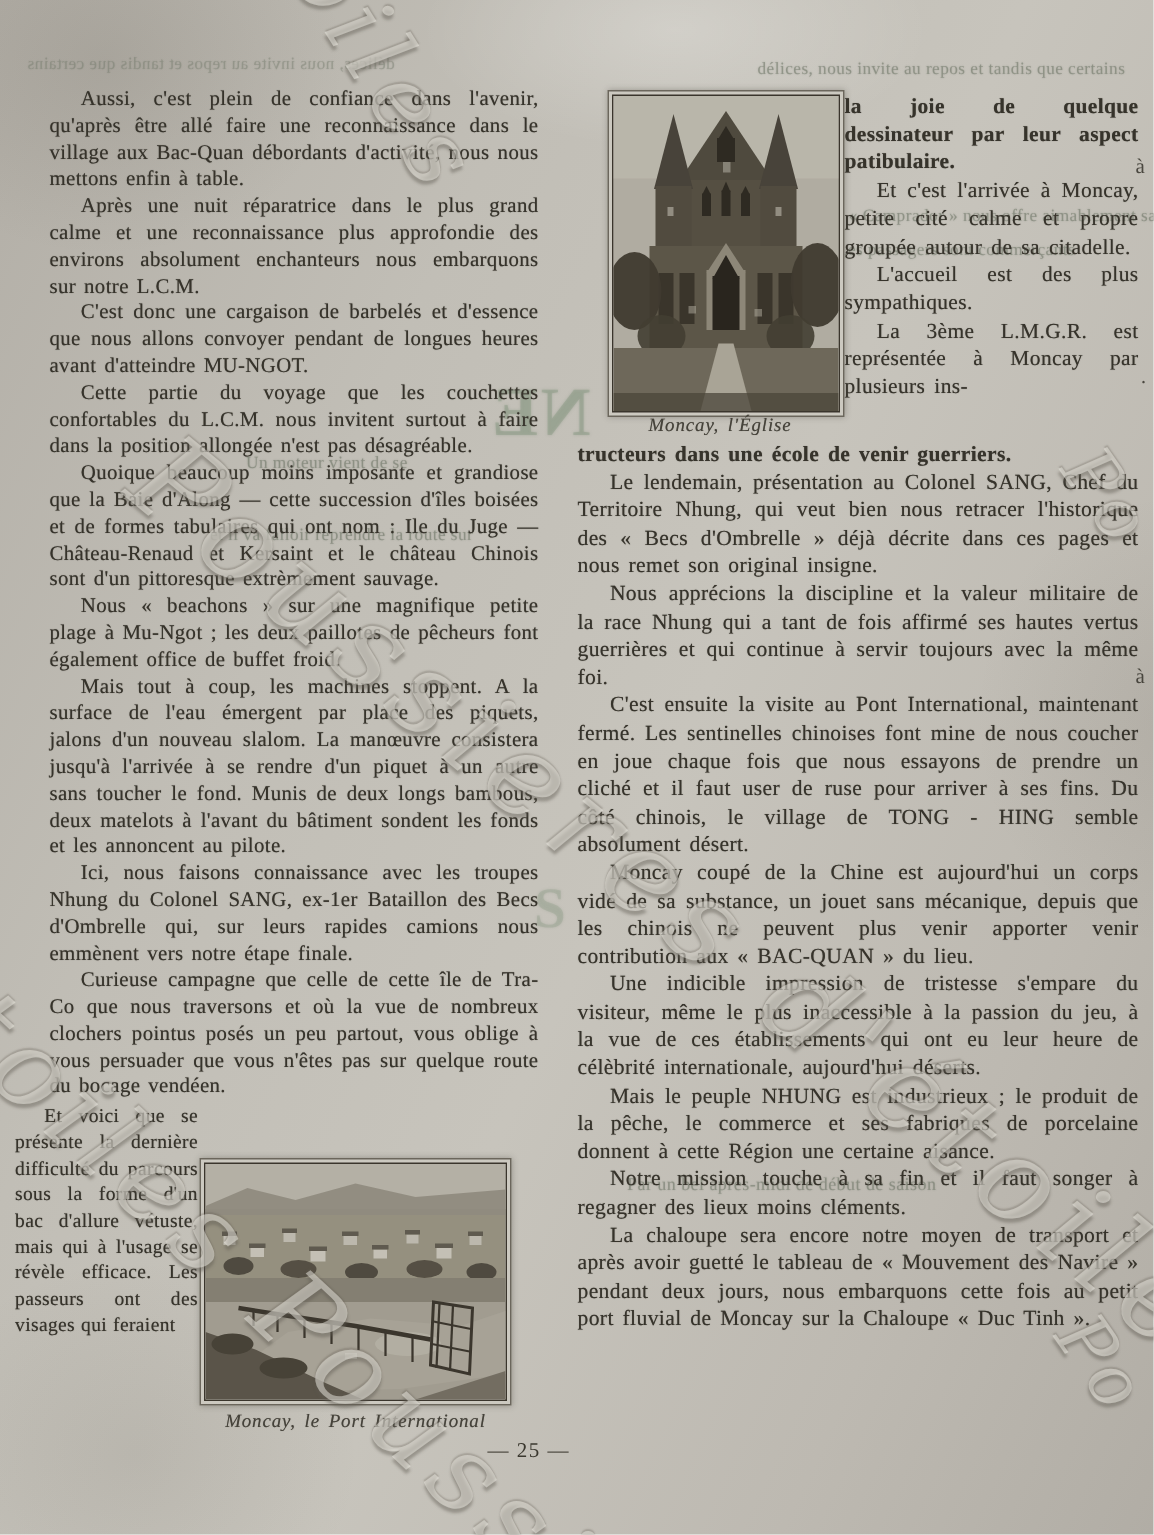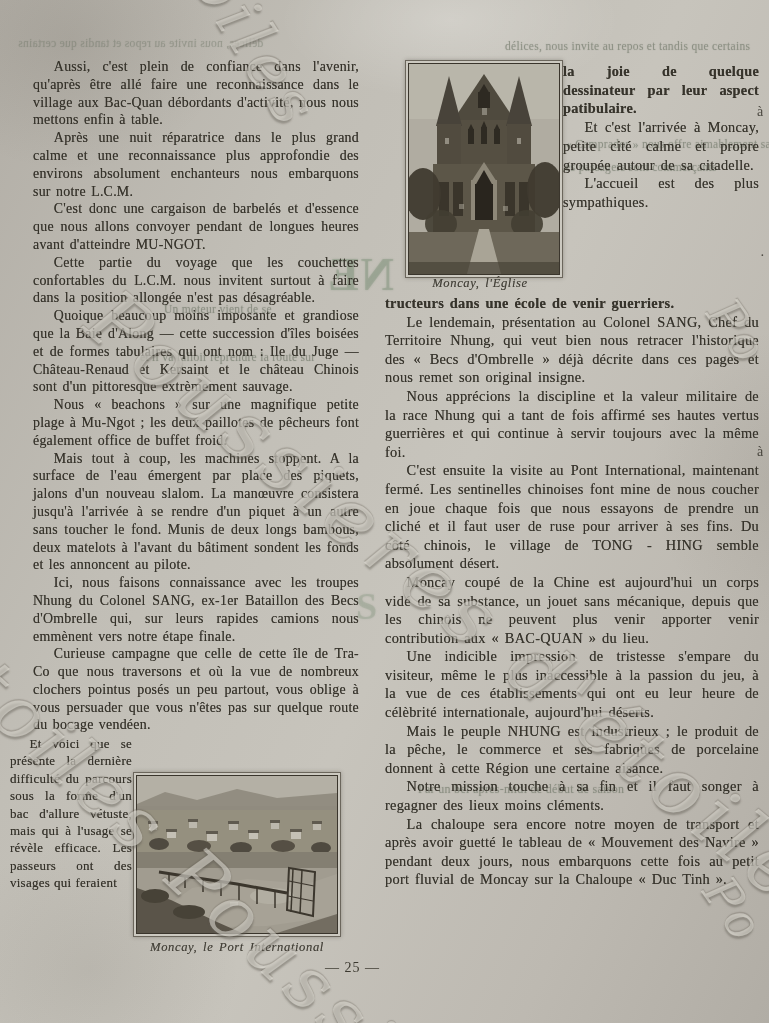--- a/index.html
+++ b/index.html
@@ -159,20 +159,21 @@
       <rect x="50" y="140" width="5" height="5" fill="#b2ada0" opacity=".5"></rect>
       <rect x="94" y="142" width="5" height="5" fill="#b2ada0" opacity=".5"></rect>
     </svg>
   </div>
   <div class="caption cap-church">Moncay, l'Église</div>
 
   <div class="txt col-rnarrow">
     <p class="noindent">la joie de quelque dessinateur par leur aspect patibulaire.</p>
     <p>Et c'est l'arrivée à Moncay, petite cité calme et propre groupée autour de sa citadelle.</p>
     <p>L'accueil est des plus sympathiques.</p>
+    <p>La 3ème L.M.G.R. est représentée à Moncay par plusieurs ins-</p>
   </div>
 
   <div class="txt col-right">
     <p class="noindent">tructeurs dans une école de venir guerriers.</p>
     <p>Le lendemain, présentation au Colonel SANG, Chef du Territoire Nhung, qui veut bien nous retracer l'historique des « Becs d'Ombrelle » déjà décrite dans ces pages et nous remet son original insigne.</p>
     <p>Nous apprécions la discipline et la valeur militaire de la race Nhung qui a tant de fois affirmé ses hautes vertus guerrières et qui continue à servir toujours avec la même foi.</p>
     <p>C'est ensuite la visite au Pont International, maintenant fermé. Les sentinelles chinoises font mine de nous coucher en joue chaque fois que nous essayons de prendre un cliché et il faut user de ruse pour arriver à ses fins. Du côté chinois, le village de TONG - HING semble absolument désert.</p>
     <p>Moncay coupé de la Chine est aujourd'hui un corps vidé de sa substance, un jouet sans mécanique, depuis que les chinois ne peuvent plus venir apporter venir contribution aux « BAC-QUAN » du lieu.</p>
     <p>Une indicible impression de tristesse s'empare du visiteur, même le plus inaccessible à la passion du jeu, à la vue de ces établissements qui ont eu leur heure de célèbrité internationale, aujourd'hui déserts.</p>
     <p>Mais le peuple NHUNG est industrieux ; le produit de la pêche, le commerce et ses fabriques de porcelaine donnent à cette Région une certaine aisance.</p>

